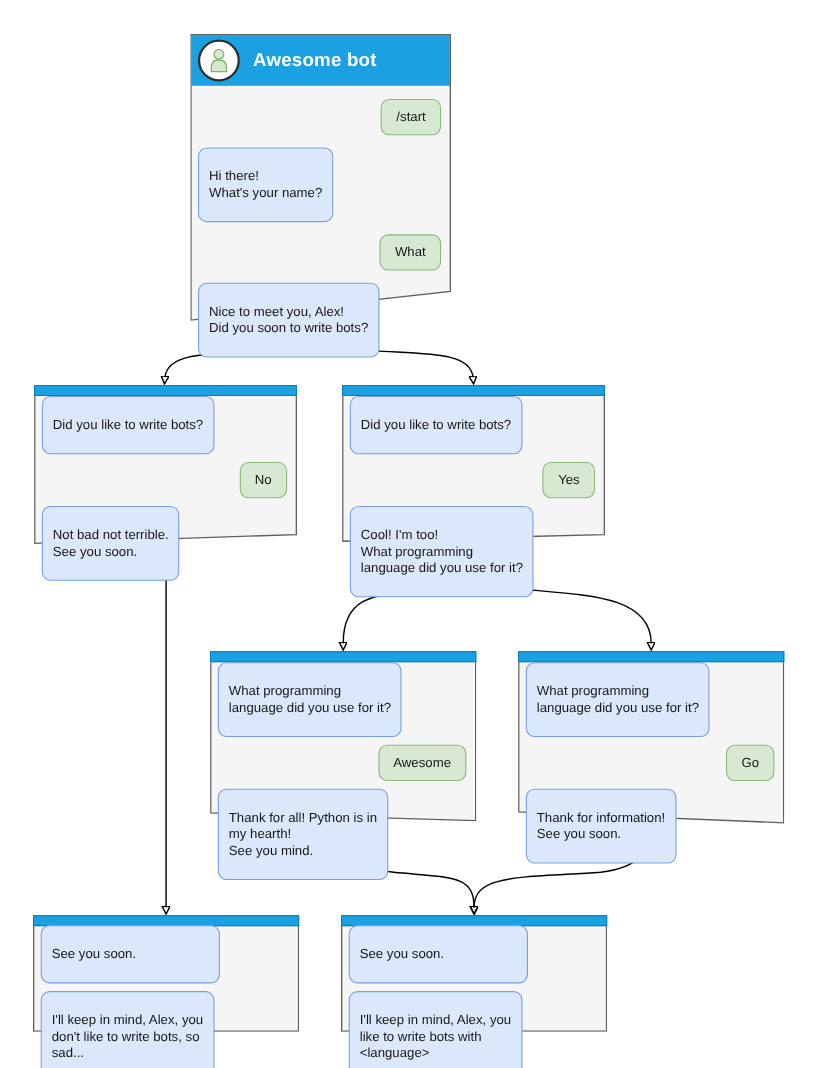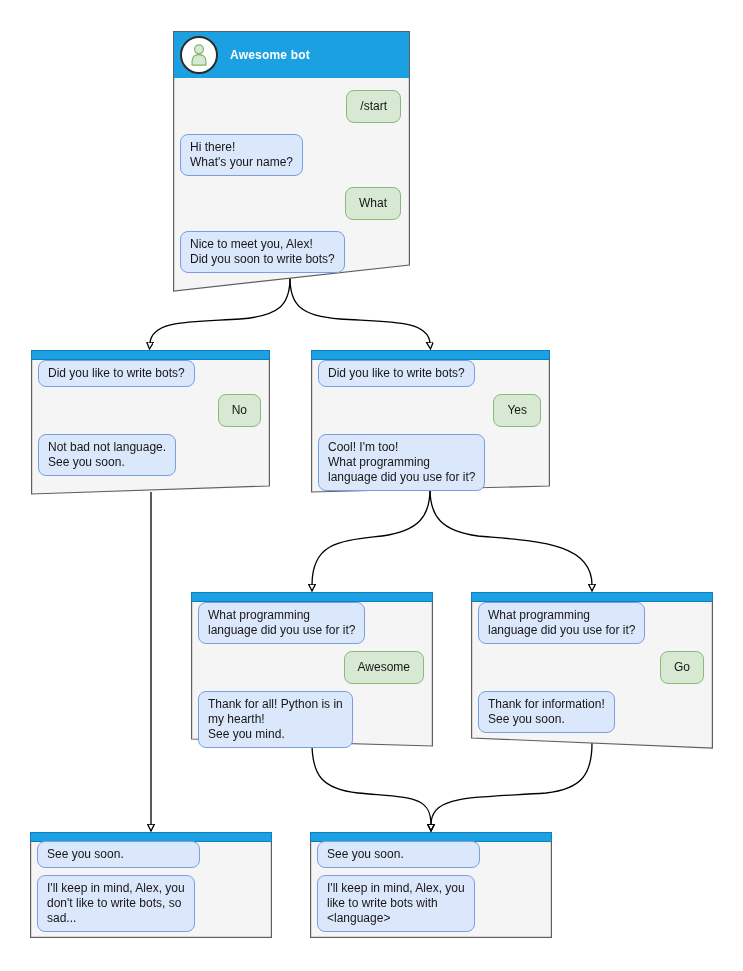--- a/index.html
+++ b/index.html
@@ -14,31 +14,31 @@
   .frame polygon,.frame rect{fill:#f5f5f5;stroke:#5f5f5f;stroke-width:1.2;}
   .titlebar{
     position:absolute;left:1px;right:1px;top:1px;height:46px;
     background:#1ba1e2;display:flex;align-items:center;color:#ffffff;
   }
   .avatar{
     width:38px;height:38px;border-radius:50%;background:#ffffff;
     border:2px solid #2b2b2b;margin-left:6px;display:flex;
     align-items:center;justify-content:center;box-sizing:border-box;flex:0 0 auto;
   }
-  .title{margin-left:12px;font-size:12px;font-weight:bold;letter-spacing:.2px;}
+  .title{margin-left:12px;font-size:17px;font-weight:bold;letter-spacing:.2px;}
   .strip{
     position:absolute;left:0;right:0;top:0;height:10px;background:#1ba1e2;
     border:1px solid #0d7fc0;box-sizing:border-box;
   }
   .msgs{
     position:absolute;left:7px;right:9px;display:flex;flex-direction:column;gap:7px;
   }
   .bubble{
     width:fit-content;max-width:175px;font-size:12px;line-height:1.25;color:#161616;
-    border-radius:8px;padding:5px 9px;white-space:pre-line;box-sizing:border-box;
+    border-radius:8px;padding:18px 9px;white-space:pre-line;box-sizing:border-box;
   }
   .from-bot{background:#dbe8fc;border:1px solid #7a9fe0;align-self:flex-start;}
   .from-user{background:#d7e9d3;border:1px solid #8cb87a;align-self:flex-end;padding:8px 13px;min-width:30px;}
   .wide{width:163px;max-width:163px;}
   .root-msgs{gap:11px;}
 </style>
 </head>
 <body>
 
 <svg class="connectors">
@@ -80,21 +80,21 @@
 </div>
 
 <div class="window" style="left:31px;top:350px;width:239px;height:145px;">
   <svg class="frame" viewBox="0 0 239 145">
     <polygon points="0.6,0.6 238.4,0.6 238.4,136 0.6,144"></polygon>
   </svg>
   <div class="strip"></div>
   <div class="msgs" style="top:10px;">
     <div class="bubble from-bot">Did you like to write bots?</div>
     <div class="bubble from-user">No</div>
-    <div class="bubble from-bot">Not bad not language.
+    <div class="bubble from-bot">Not bad not terrible.
 See you soon.</div>
   </div>
 </div>
 
 <div class="window" style="left:311px;top:350px;width:239px;height:143px;">
   <svg class="frame" viewBox="0 0 239 143">
     <polygon points="0.6,0.6 238.4,0.6 238.4,136 0.6,142"></polygon>
   </svg>
   <div class="strip"></div>
   <div class="msgs" style="top:10px;">

